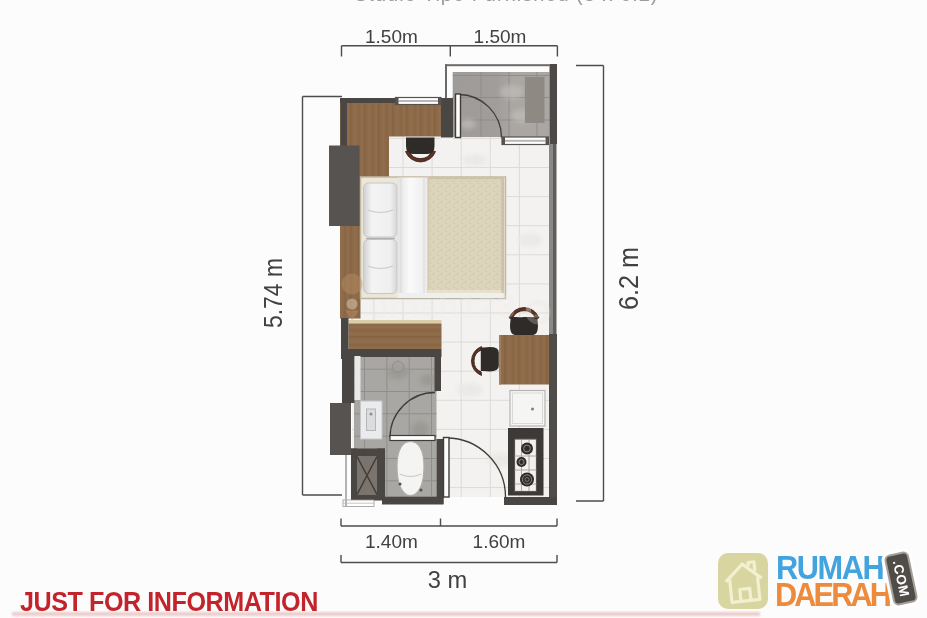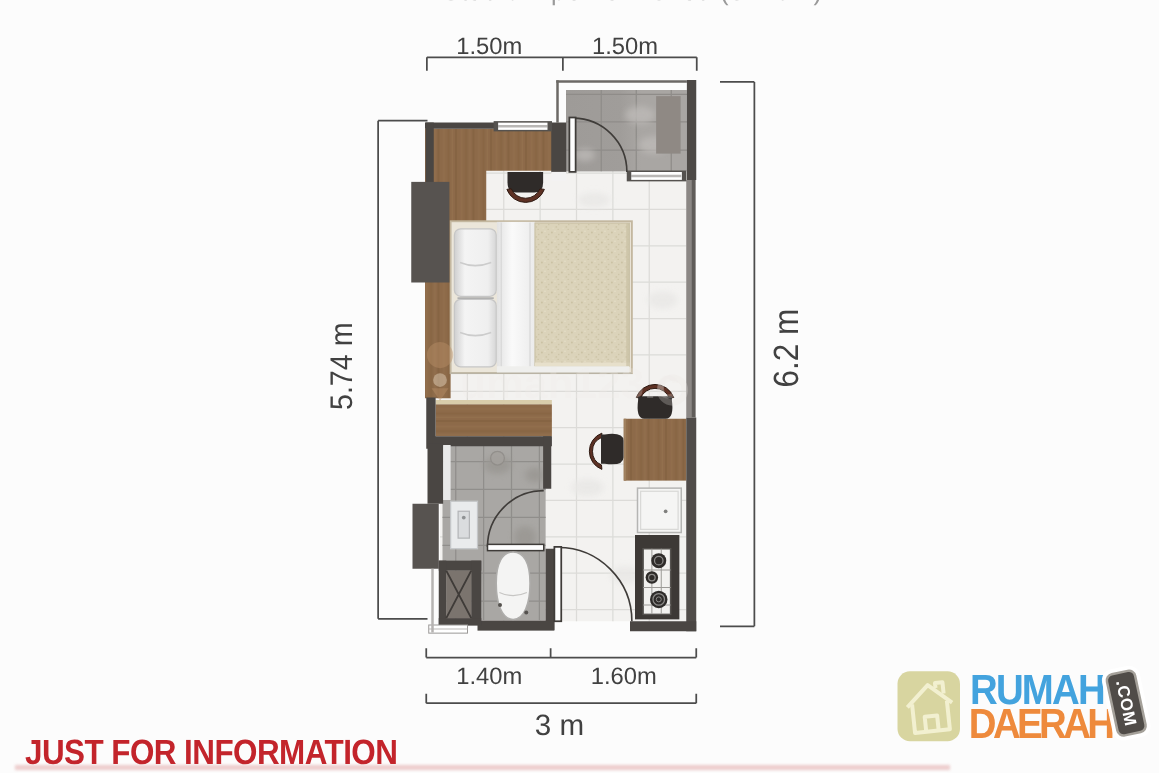--- a/index.html
+++ b/index.html
@@ -3,21 +3,21 @@
 <meta charset="utf-8">
 <style>
   html,body{margin:0;padding:0;}
   body{width:927px;height:618px;position:relative;background:#fcfcfc;overflow:hidden;
        font-family:"Liberation Sans", sans-serif;}
   .abs{position:absolute;}
   #topcut{left:354px;top:-17px;color:#9a9a9a;font-size:20px;letter-spacing:1px;}
   #red{left:20px;top:586px;color:#c3242b;font-weight:bold;font-size:28px;letter-spacing:-0.5px;transform:scaleX(0.898);transform-origin:left top;}
   #botstrip{left:12px;top:612px;width:748px;height:4px;background:rgba(210,115,115,0.35);filter:blur(1.2px);}
   
-  #logo{left:715px;top:532px;width:212px;height:66px;}
+  #logo{left:715px;top:548px;width:212px;height:66px;}
   #housebox{left:3px;top:5px;width:50px;height:56px;background:#d8d5a0;border-radius:10px;}
   #rumah{left:61px;top:0.8px;color:#43a3de;font-weight:bold;font-size:32px;letter-spacing:-1.5px;transform:scale(0.96,1.05);transform-origin:left top;}
   #daerah{left:60px;top:28px;color:#ee8a3c;font-weight:bold;font-size:32px;letter-spacing:-3px;transform:scale(0.96,1.05);transform-origin:left top;}
   #tag{left:159.5px;top:18px;width:48px;height:21px;background:#504c48;border:2px solid #a5a19a;
        box-shadow:0 0 0 3px rgba(255,255,255,0.95);border-radius:6px;transform:rotate(78deg);
        color:#fff;font-weight:bold;font-size:13.5px;letter-spacing:0.5px;text-align:center;line-height:21px;}
 </style>
 </head>
 <body>
 <svg class="abs" style="left:0;top:0" width="927" height="618" viewBox="0 0 927 618">

